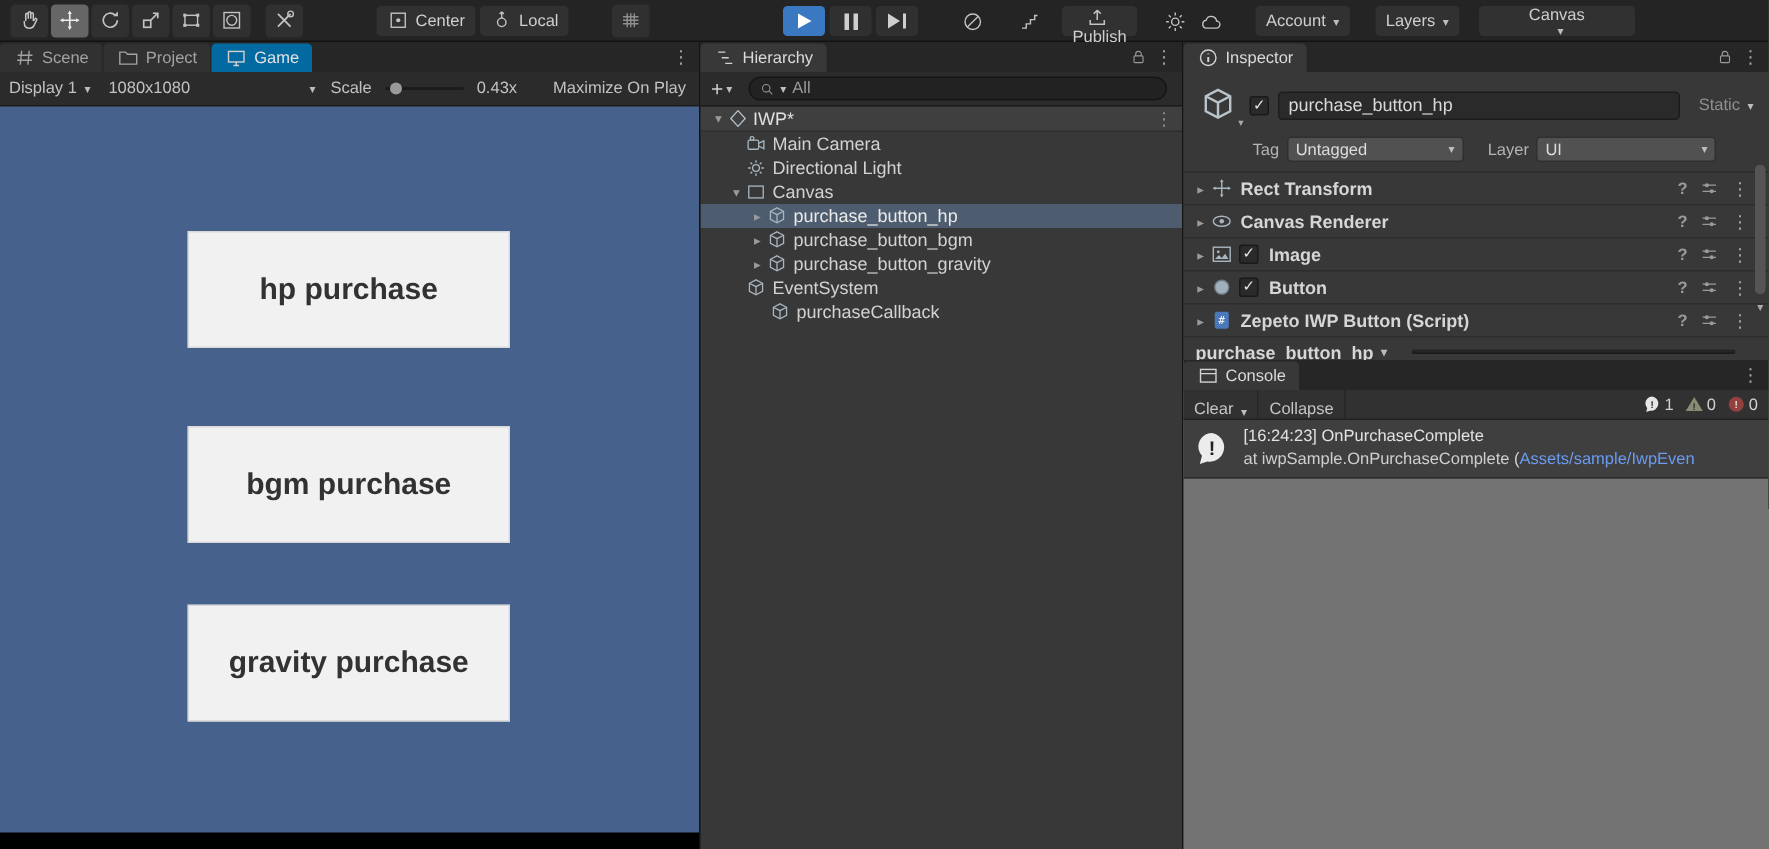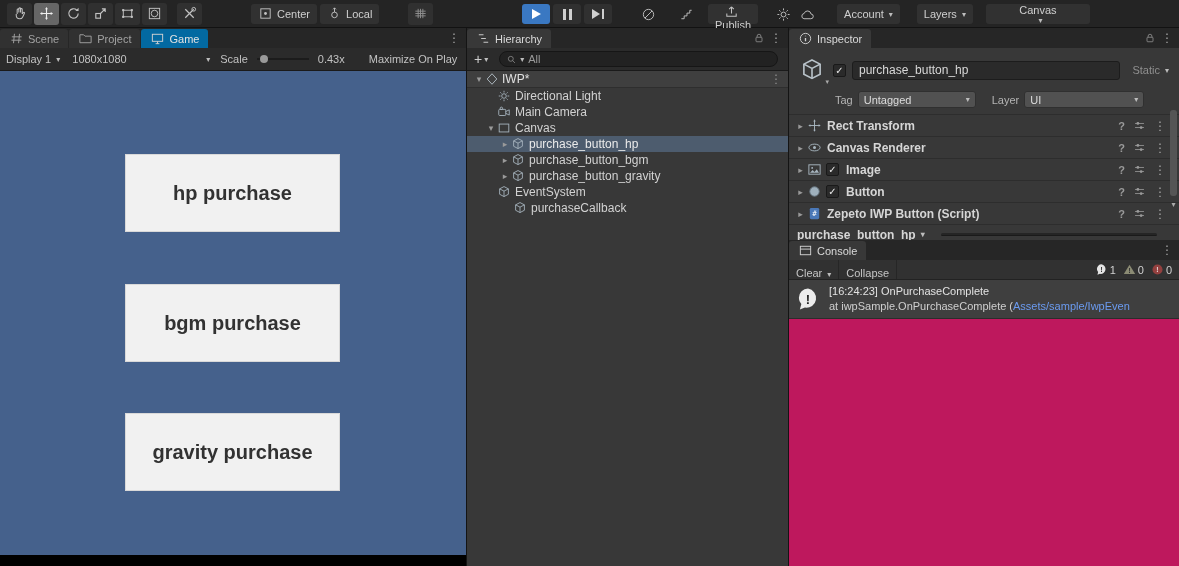--- a/index.html
+++ b/index.html
@@ -128,21 +128,21 @@
   .scriptrow { height:20px; border-top:1px solid #2d2d2d; display:flex; align-items:center;
     padding:0 8px; }
   .s-name { font-weight:bold; font-size:12px; color:#d6d6d6; display:flex; align-items:center; }
   .hslider { flex:1; height:3px; background:#252525; border-radius:2px; margin:0 14px 0 16px;
     border-bottom:1px solid #1a1a1a; }
   .vscroll { position:absolute; right:1px; top:62px; width:9px; height:112px; }
   .vthumb { width:7px; height:86px; margin:0 auto; background:#555; border-radius:3px; }
   .varrow { display:block; text-align:center; font-size:8px; color:#aaa; margin-top:4px; }
 
   
-  .console { flex:1; display:flex; flex-direction:column; background:#be185d; }
+  .console { flex:1; display:flex; flex-direction:column; background:#737373; }
   .ctoolbar { height:20px; background:#313131; border-bottom:1px solid #222; display:flex;
     align-items:center; font-size:11px; color:#c5c5c5; flex:none; }
   .cbtn { display:flex; align-items:flex-end; height:100%; padding:0 7px;
     border-right:1px solid #262626; }
   .spacer { flex:1; }
   .badge { display:flex; align-items:center; margin-right:7px; color:#d0d0d0; }
   .badge svg { width:13px; height:13px; margin-right:2px; }
   .loglist { flex:1; }
   .logrow { min-height:38px; background:#3f3f3f; border-bottom:1px solid #2c2c2c; display:flex;
     align-items:center; padding:4px 6px; }
@@ -337,21 +337,21 @@
         <div class="slider">
             <div class="knob"></div>
           </div>
         <span class="glabel">0.43x</span>
         <div class="flatbtn">
           <span>Maximize On Play</span>
         </div>
       </div>
 
       <div class="gameview">
-          <div class="gbtn" style="top: 342px;">gravity purchase</div>
+          <div class="gbtn" style="top: 332px;">gravity purchase</div>
           <div class="gbtn" style="top: 213px;">bgm purchase</div>
           <div class="gbtn" style="top: 83px;">hp purchase</div>
 
         <div class="letterbox"></div>
       </div>
     </div>
 
     <div class="hier-panel">
       <div class="tabstrip">
         <div class="tab active">
@@ -395,36 +395,36 @@
               </svg>
             </span>
           <span class="scene-label">IWP*</span>
           <span class="row-menu">⋮</span>
         </div>
         <div>
             <div class="hrow" style="padding-left: 18px;">
     <span class="h-arrow"></span>
     <span class="obj-icon">
                 <svg viewBox="0 0 16 16">
-                  <circle cx="8" cy="8" r="2.6" fill="none" stroke="#a8b6c0"></circle>
-                  <path d="M8 2v2M8 12v2M2 8h2M12 8h2M3.8 3.8l1.3 1.3M10.9 10.9l1.3 1.3M12.2 3.8l-1.3 1.3M5.1 10.9l-1.3 1.3" fill="none" stroke="#a8b6c0"></path>
-                </svg>
-              </span>
-    <span class="hlabel">Directional Light</span>
+                  <rect x="2" y="5" width="8" height="7" rx="1" fill="none" stroke="#a8b6c0"></rect>
+                  <path d="M10 7.5 14 5.5V11.5L10 9.5" fill="none" stroke="#a8b6c0"></path>
+                  <circle cx="5" cy="3.8" r="1.4" fill="none" stroke="#a8b6c0"></circle>
+                </svg>
+              </span>
+    <span class="hlabel">Main Camera</span>
   </div>
             <div class="hrow" style="padding-left: 18px;">
     <span class="h-arrow"></span>
     <span class="obj-icon">
                 <svg viewBox="0 0 16 16">
-                  <rect x="2" y="5" width="8" height="7" rx="1" fill="none" stroke="#a8b6c0"></rect>
-                  <path d="M10 7.5 14 5.5V11.5L10 9.5" fill="none" stroke="#a8b6c0"></path>
-                  <circle cx="5" cy="3.8" r="1.4" fill="none" stroke="#a8b6c0"></circle>
-                </svg>
-              </span>
-    <span class="hlabel">Main Camera</span>
+                  <circle cx="8" cy="8" r="2.6" fill="none" stroke="#a8b6c0"></circle>
+                  <path d="M8 2v2M8 12v2M2 8h2M12 8h2M3.8 3.8l1.3 1.3M10.9 10.9l1.3 1.3M12.2 3.8l-1.3 1.3M5.1 10.9l-1.3 1.3" fill="none" stroke="#a8b6c0"></path>
+                </svg>
+              </span>
+    <span class="hlabel">Directional Light</span>
   </div>
             <div class="hrow" style="padding-left: 18px;">
     <span class="h-arrow">▾</span>
     <span class="obj-icon">
                 <svg viewBox="0 0 16 16">
                   <rect x="2.5" y="3.5" width="11" height="9" fill="none" stroke="#a8b6c0"></rect>
                 </svg>
               </span>
     <span class="hlabel">Canvas</span>
   </div>

